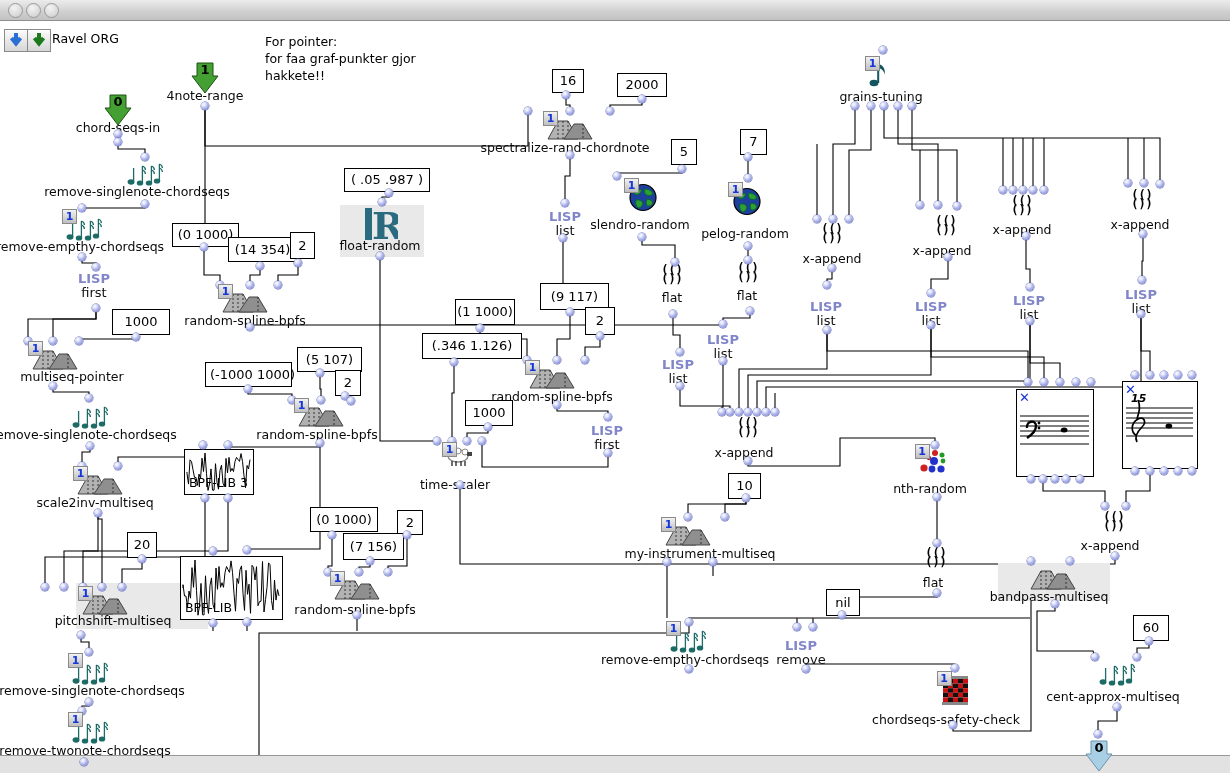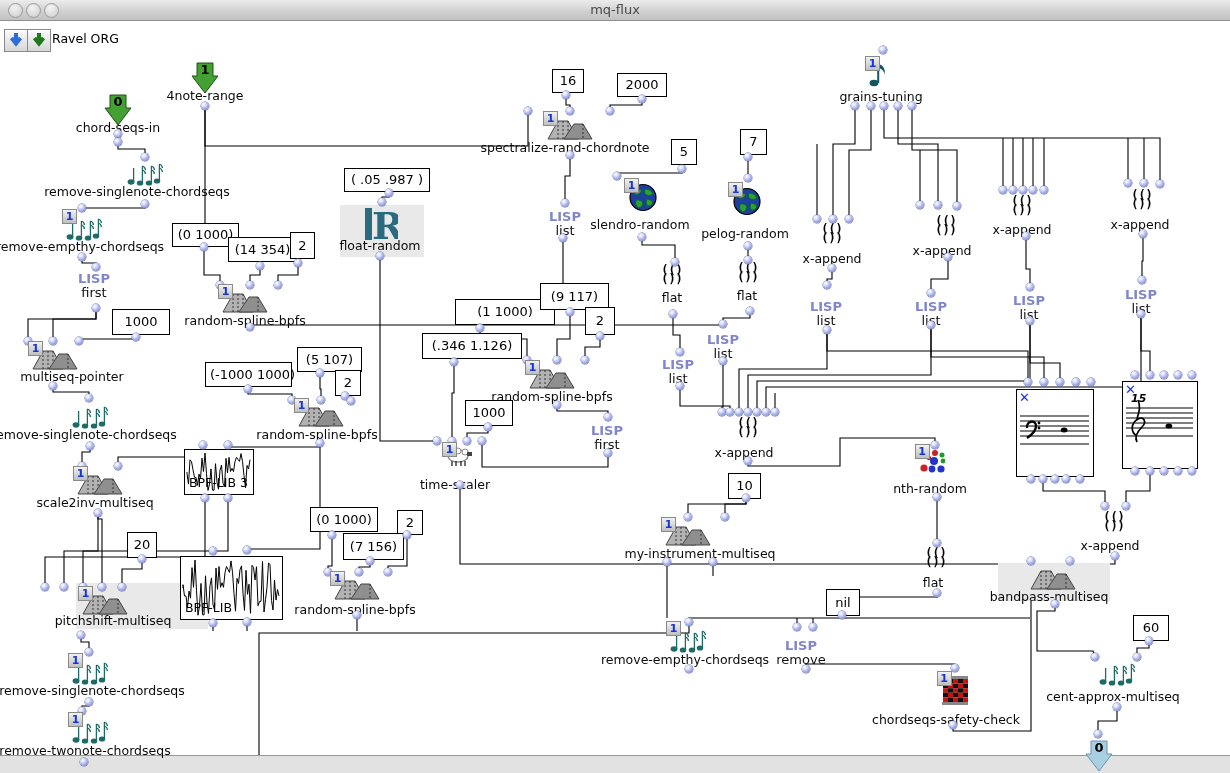--- a/index.html
+++ b/index.html
@@ -45,21 +45,20 @@
     background:#e2e2e2;border-top:1px solid #979797;}
 </style>
 </head>
 <body>
 
 <div id="window">
   <div id="titlebar">
     <span class="tl-circle" style="left:8px"></span>
     <span class="tl-circle" style="left:26px"></span>
     <span class="tl-circle" style="left:44px"></span>
-    <div id="win-title">mq-flux</div>
   </div>
 
   <div id="patch">
     <svg id="wires" width="1230" height="734">
         <polyline points="118,113 118,128 145,128 145,136" fill="none" stroke="#000" stroke-width="1.1"></polyline>
         <polyline points="145,183 145,187 82,187" fill="none" stroke="#000" stroke-width="1.1"></polyline>
         <polyline points="82,236 82,242 96,242 96,246" fill="none" stroke="#000" stroke-width="1.1"></polyline>
         <polyline points="96,287 96,298 28,298 28,320" fill="none" stroke="#000" stroke-width="1.1"></polyline>
         <polyline points="96,287 96,298 53,298 53,320" fill="none" stroke="#000" stroke-width="1.1"></polyline>
         <polyline points="136,316 136,318 79,318 79,320" fill="none" stroke="#000" stroke-width="1.1"></polyline>
@@ -165,20 +164,23 @@
       <svg width="22" height="21">
           <path d="M11 3 v8 M6.5 8 L11 13.5 L15.5 8" stroke="#2a6fd6" stroke-width="4" fill="none"></path>
         </svg>
     </div>
     <div class="tool-btn" style="left:27px;top:8px">
       <svg width="22" height="21">
           <path d="M11 3 v8 M6.5 8 L11 13.5 L15.5 8" stroke="#1c7a1c" stroke-width="4" fill="none"></path>
         </svg>
     </div>
     <div id="ravel" style="left:52px;top:10px">Ravel ORG</div>
+    <div id="comment" style="left:265px;top:12px">For pointer:
+for faa graf-punkter gjor
+hakkete!!</div>
   <div class="icon" style="left: 104px; top: 72px;"><svg width="28" height="34" viewBox="0 0 28 34">
     <polygon points="6,2 22,2 22,15 27,15 14,32 1,15 6,15" fill="#44a033" stroke="#1a5214"></polygon>
     <text x="14" y="13" text-anchor="middle" font-size="13" font-weight="bold" fill="#000" font-family="DejaVu Sans">0</text>
         </svg></div>
       <div class="nlabel" style="left: 118px; top: 99px;">chord-seqs-in</div>
       <div class="port" style="left: 114px; top: 109px;"></div>
       <div class="icon" style="left: 191px; top: 40px;"><svg width="28" height="34" viewBox="0 0 28 34">
     <polygon points="6,2 22,2 22,15 27,15 14,32 1,15 6,15" fill="#44a033" stroke="#1a5214"></polygon>
     <text x="14" y="13" text-anchor="middle" font-size="13" font-weight="bold" fill="#000" font-family="DejaVu Sans">1</text>
         </svg></div>
@@ -206,21 +208,21 @@
       <div class="vbox" style="left: 290px; top: 211px; width: 15px; height: 21px; line-height: 21px; padding: 2px 4px;">2</div>
       <div class="port" style="left: 294px; top: 238px;"></div>
       <div class="vbox" style="left: 112px; top: 288px; width: 48px; height: 20px; line-height: 20px; padding: 2px 4px;">1000</div>
       <div class="port" style="left: 132px; top: 312px;"></div>
       <div class="vbox" style="left: 297px; top: 326px; width: 55px; height: 19px; line-height: 19px; padding: 2px 4px;">(5 107)</div>
       <div class="port" style="left: 316px; top: 348px;"></div>
       <div class="vbox" style="left: 205px; top: 341px; width: 77px; height: 19px; line-height: 19px; padding: 2px 4px;">(-1000 1000)</div>
       <div class="port" style="left: 244px; top: 364px;"></div>
       <div class="vbox" style="left: 335px; top: 349px; width: 16px; height: 20px; line-height: 20px; padding: 2px 4px;">2</div>
       <div class="port" style="left: 341px; top: 371px;"></div>
-      <div class="vbox" style="left: 455px; top: 278px; width: 58px; height: 20px; line-height: 20px; padding: 2px 20px;">(1 1000)</div>
+      <div class="vbox" style="left: 455px; top: 278px; width: 58px; height: 20px; line-height: 20px; padding: 2px 0;">(1 1000)</div>
       <div class="port" style="left: 476px; top: 303px;"></div>
       <div class="vbox" style="left: 422px; top: 312px; width: 90px; height: 20px; line-height: 20px; padding: 2px 4px;">(.346 1.126)</div>
       <div class="port" style="left: 450px; top: 337px;"></div>
       <div class="vbox" style="left: 540px; top: 262px; width: 59px; height: 21px; line-height: 21px; padding: 2px 4px;">(9 117)</div>
       <div class="port" style="left: 566px; top: 287px;"></div>
       <div class="vbox" style="left: 585px; top: 286px; width: 20px; height: 22px; line-height: 22px; padding: 2px 4px;">2</div>
       <div class="port" style="left: 596px; top: 311px;"></div>
       <div class="vbox" style="left: 465px; top: 379px; width: 38px; height: 20px; line-height: 20px; padding: 2px 4px;">1000</div>
       <div class="port" style="left: 484px; top: 402px;"></div>
       <div class="vbox" style="left: 310px; top: 486px; width: 58px; height: 19px; line-height: 19px; padding: 2px 4px;">(0 1000)</div>

